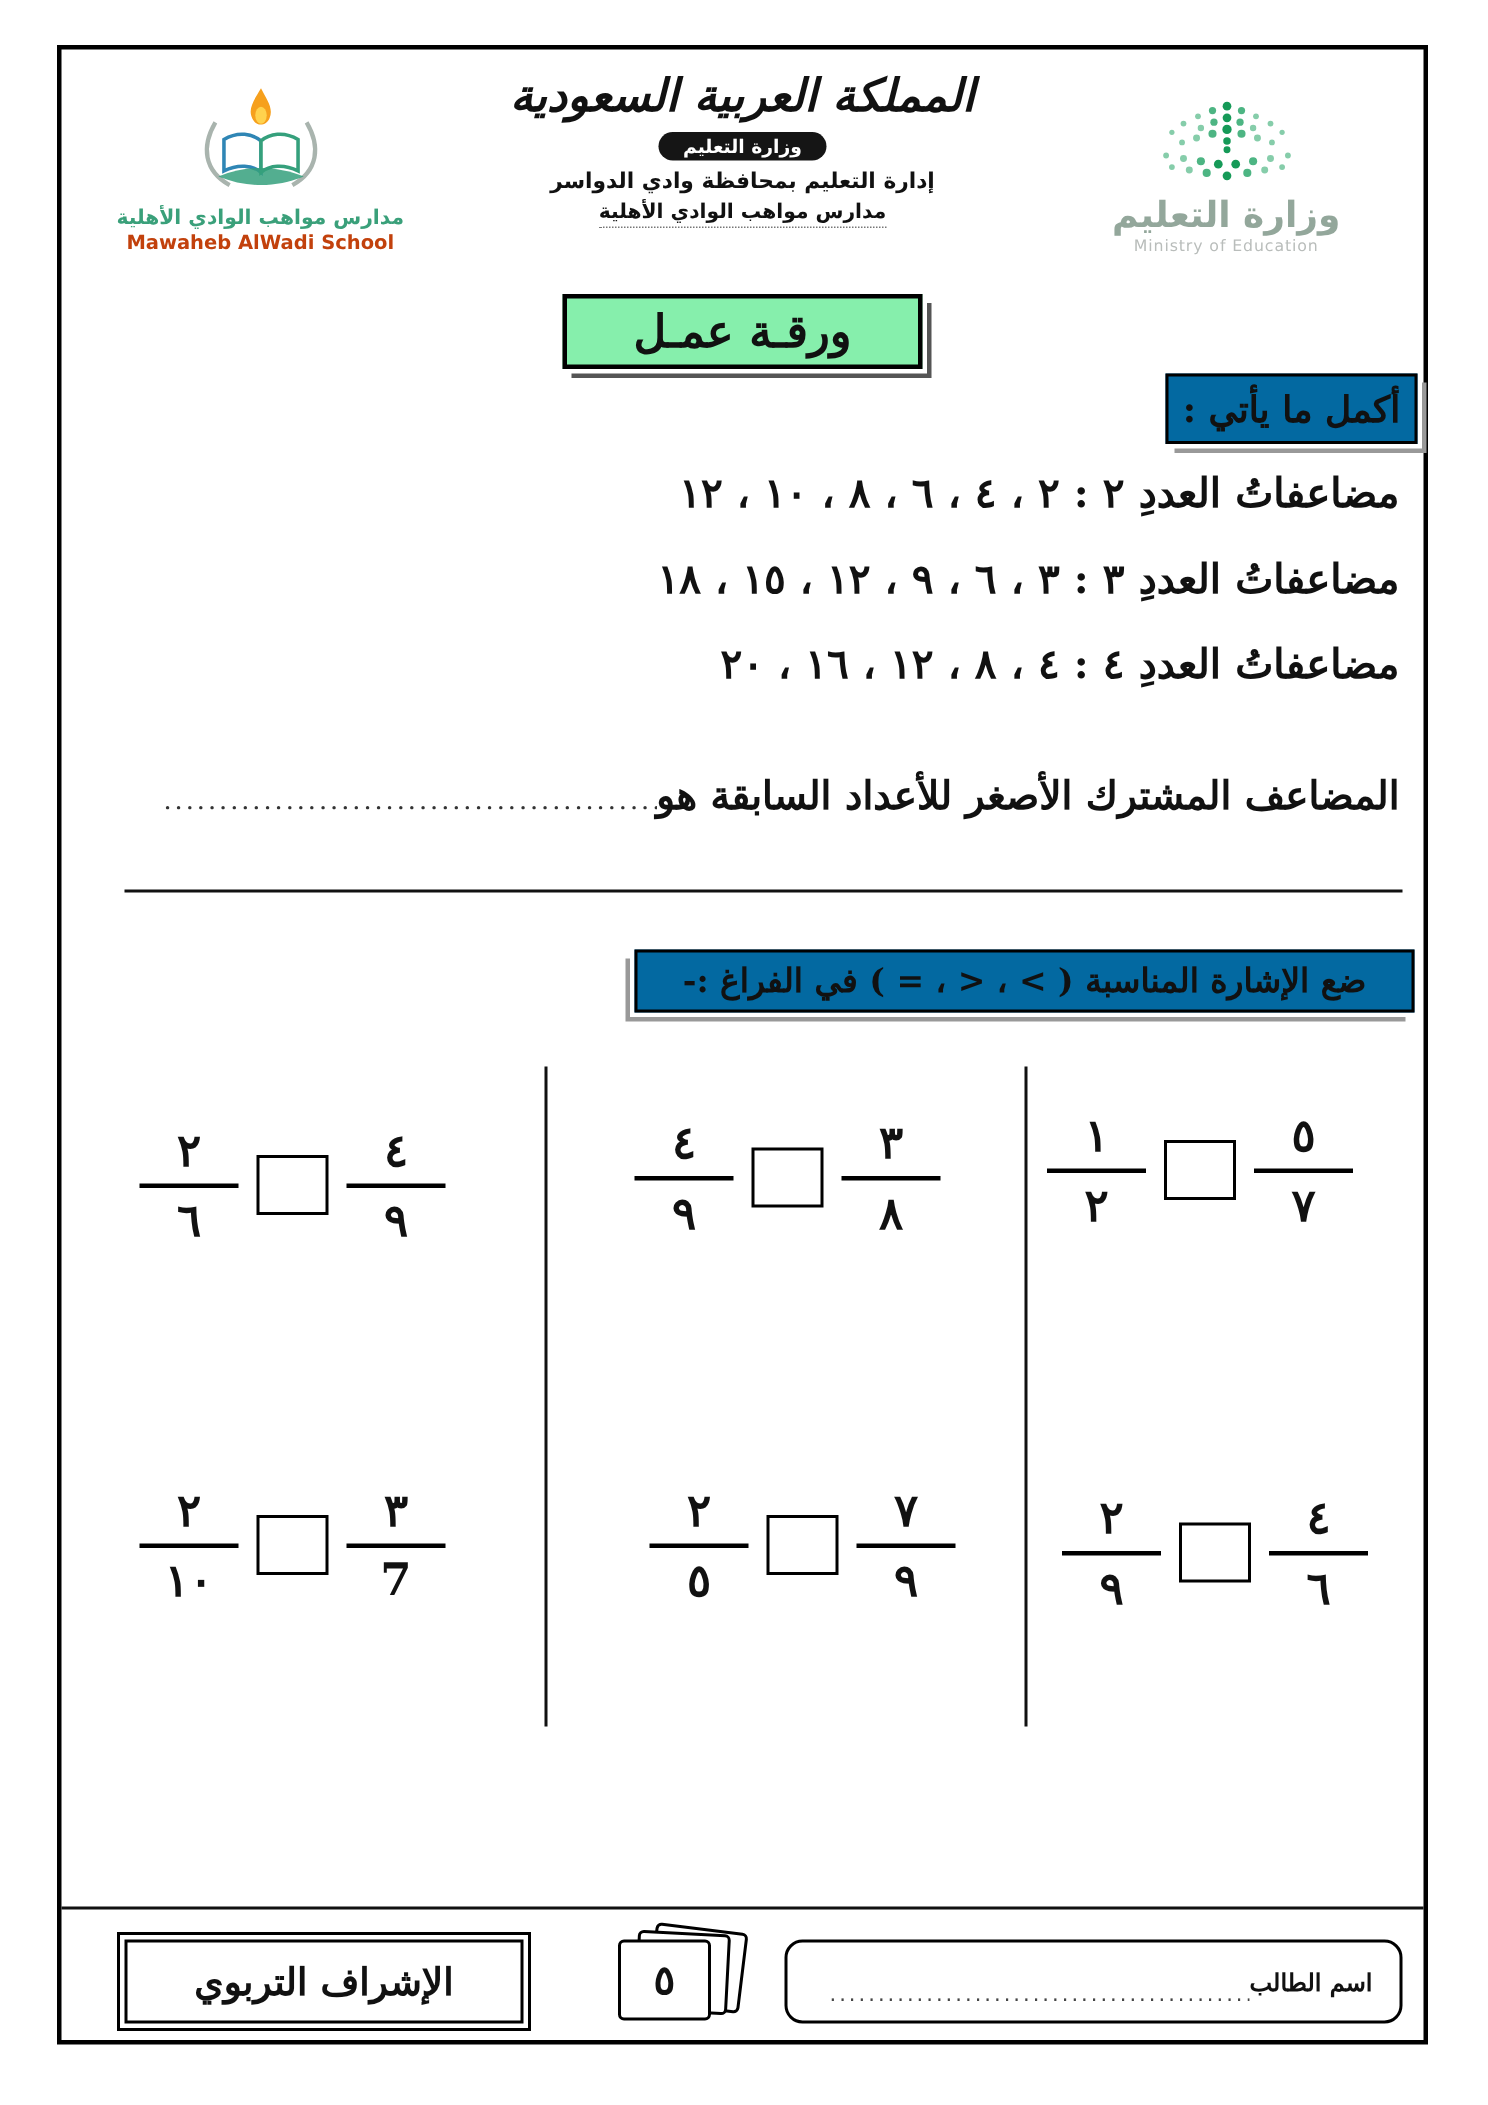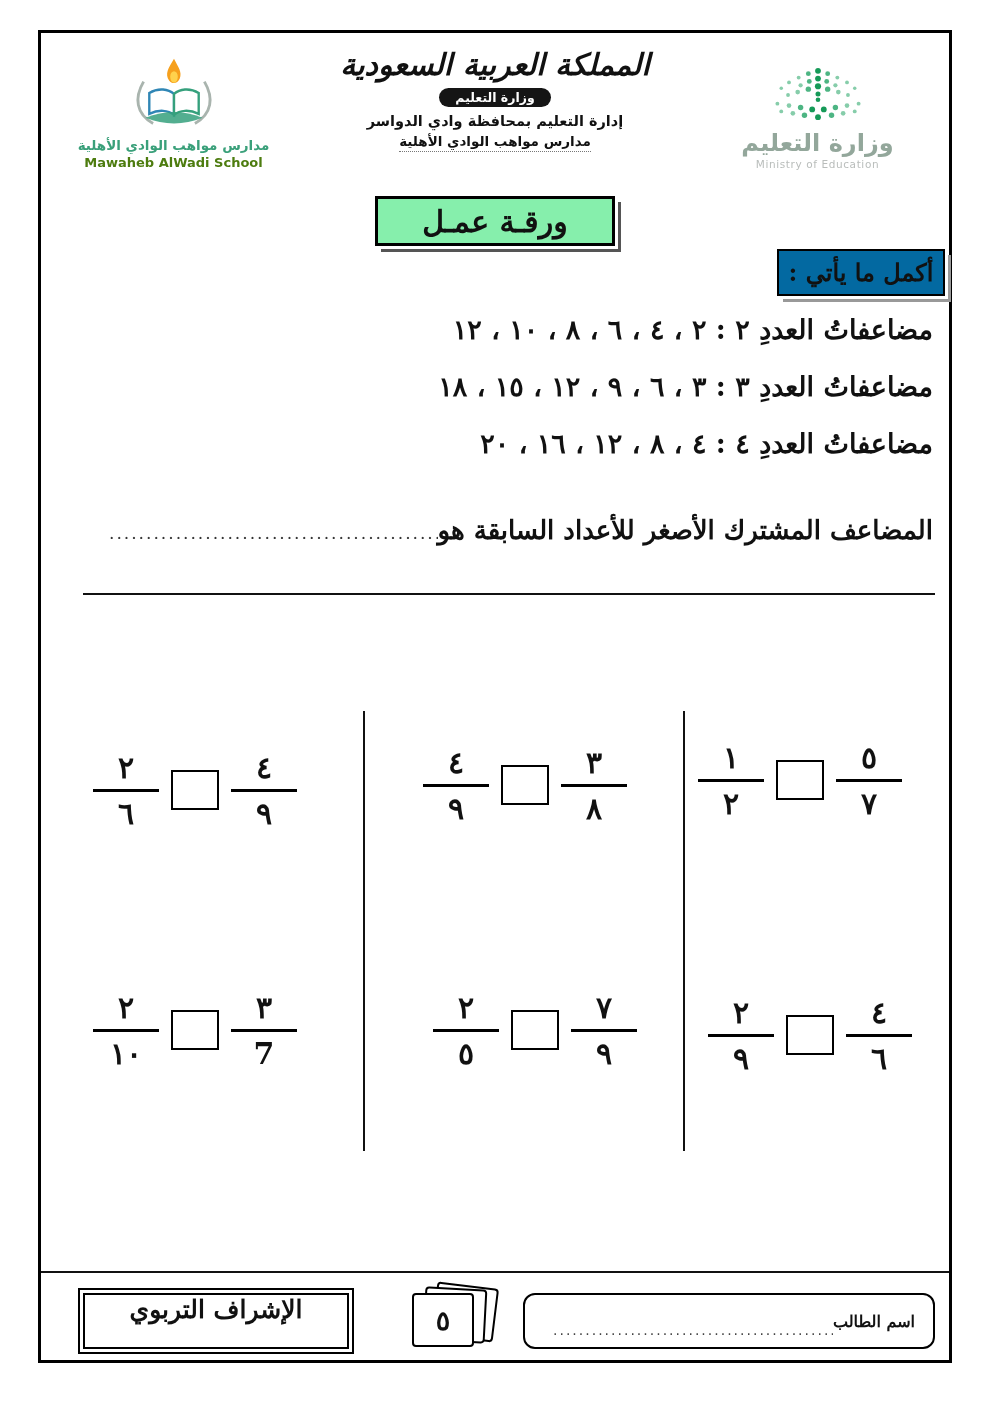--- a/index.html
+++ b/index.html
@@ -4,21 +4,21 @@
 <style>
   * { box-sizing: border-box; margin: 0; padding: 0; }
   html, body { width: 992px; height: 1403px; background: #fff; color: #111;
     font-family: "DejaVu Sans", sans-serif; }
   .frame { position: absolute; left: 38px; top: 30px; width: 914px; height: 1333px;
     border: 3px solid #000; background: #fff; }
 
   
   .school-logo { position: absolute; left: 30px; top: 22px; width: 205px; text-align: center; }
   .school-ar { color: #3aa07a; font-weight: bold; font-size: 13.5px; margin-top: 2px; }
-  .school-en { color: #4d7c0f; font-weight: bold; font-size: 13px; margin-top: 2px; }
+  .school-en { color: #c2410c; font-weight: bold; font-size: 13px; margin-top: 2px; }
 
   .header-center { position: absolute; left: 50%; transform: translateX(-50%); top: 14px;
     width: 330px; text-align: center; }
   .calligraphy { font-family: "DejaVu Serif", serif; font-weight: bold; font-size: 30px;
     line-height: 1.2; font-style: italic; }
   .ministry-badge { display: inline-block; background: #151515; color: #fff;
     border-radius: 10px; font-size: 12.5px; font-weight: bold; padding: 2px 16px; margin-top: 5px; }
   .directorate { font-size: 14.5px; font-weight: bold; margin-top: 6px; }
   .school-line { display: inline-block; font-size: 13.5px; font-weight: bold; margin-top: 4px;
     border-bottom: 1px dotted #777; padding-bottom: 2px; }
@@ -62,21 +62,21 @@
   .fr-num { border-bottom: 3px solid #000; padding-bottom: 4px; }
   .fr-den { padding-top: 4px; }
   .ans-box { width: 48px; height: 40px; border: 2px solid #000; background: #fff; margin: 0 12px; }
   .p0 { left: 49px;  top: 707px; } .p1 { left: 379px; top: 702px; } .p2 { left: 654px; top: 697px; }
   .p3 { left: 49px;  top: 947px; } .p4 { left: 389px; top: 947px; } .p5 { left: 664px; top: 952px; }
 
   
   .footer-line { position: absolute; left: 0; right: 0; top: 1238px; border-top: 2px solid #111; }
   .supervision-box { position: absolute; left: 42px; top: 1260px; width: 266px; height: 56px;
     border: 2px solid #000; outline: 2px solid #000; outline-offset: 3px; display: flex;
-    justify-content: center; font-family: "DejaVu Serif", serif;
+    align-items: center; justify-content: center; font-family: "DejaVu Serif", serif;
     font-weight: bold; font-size: 25px; background: #fff; }
   .page-badge { position: absolute; left: 367px; top: 1250px; width: 100px; height: 72px; }
   .card { position: absolute; width: 62px; height: 54px; border: 2px solid #000;
     background: #fff; border-radius: 4px; }
   .card.back1 { left: 26px; top: 2px; transform: rotate(7deg); }
   .card.back2 { left: 16px; top: 5px; transform: rotate(3deg); }
   .card.front { left: 4px; top: 10px; display: flex; align-items: center; justify-content: center;
     font-family: "DejaVu Serif", serif; font-weight: bold; font-size: 27px; }
   .student-box { position: absolute; left: 482px; right: 14px; top: 1260px; height: 56px;
     border: 2px solid #000; border-radius: 12px; display: flex; align-items: center;
@@ -178,20 +178,23 @@
     <div class="mline">مضاعفاتُ العددِ ٤ : ٤ ، ٨ ، ١٢ ، ١٦ ، ٢٠</div>
   </div>
 
   <div class="lcm-row" dir="rtl">
     <span class="lcm-label">المضاعف المشترك الأصغر للأعداد السابقة هو</span>
     <span class="lcm-dots">....................................................................................................</span>
   </div>
 
   <div class="mid-divider"></div>
 
+  <div class="prompt-box prompt2">
+    <span dir="rtl">ضع الإشارة المناسبة ( &gt; ، &lt; ، = ) في الفراغ :-</span>
+  </div>
 
   <div class="vline vline1"></div>
   <div class="vline vline2"></div>
 
   <div class="problem p0">
     <div class="fraction">
       <div class="fr-num">٢</div>
       <div class="fr-den">٦</div>
     </div>
     <div class="ans-box"></div>

